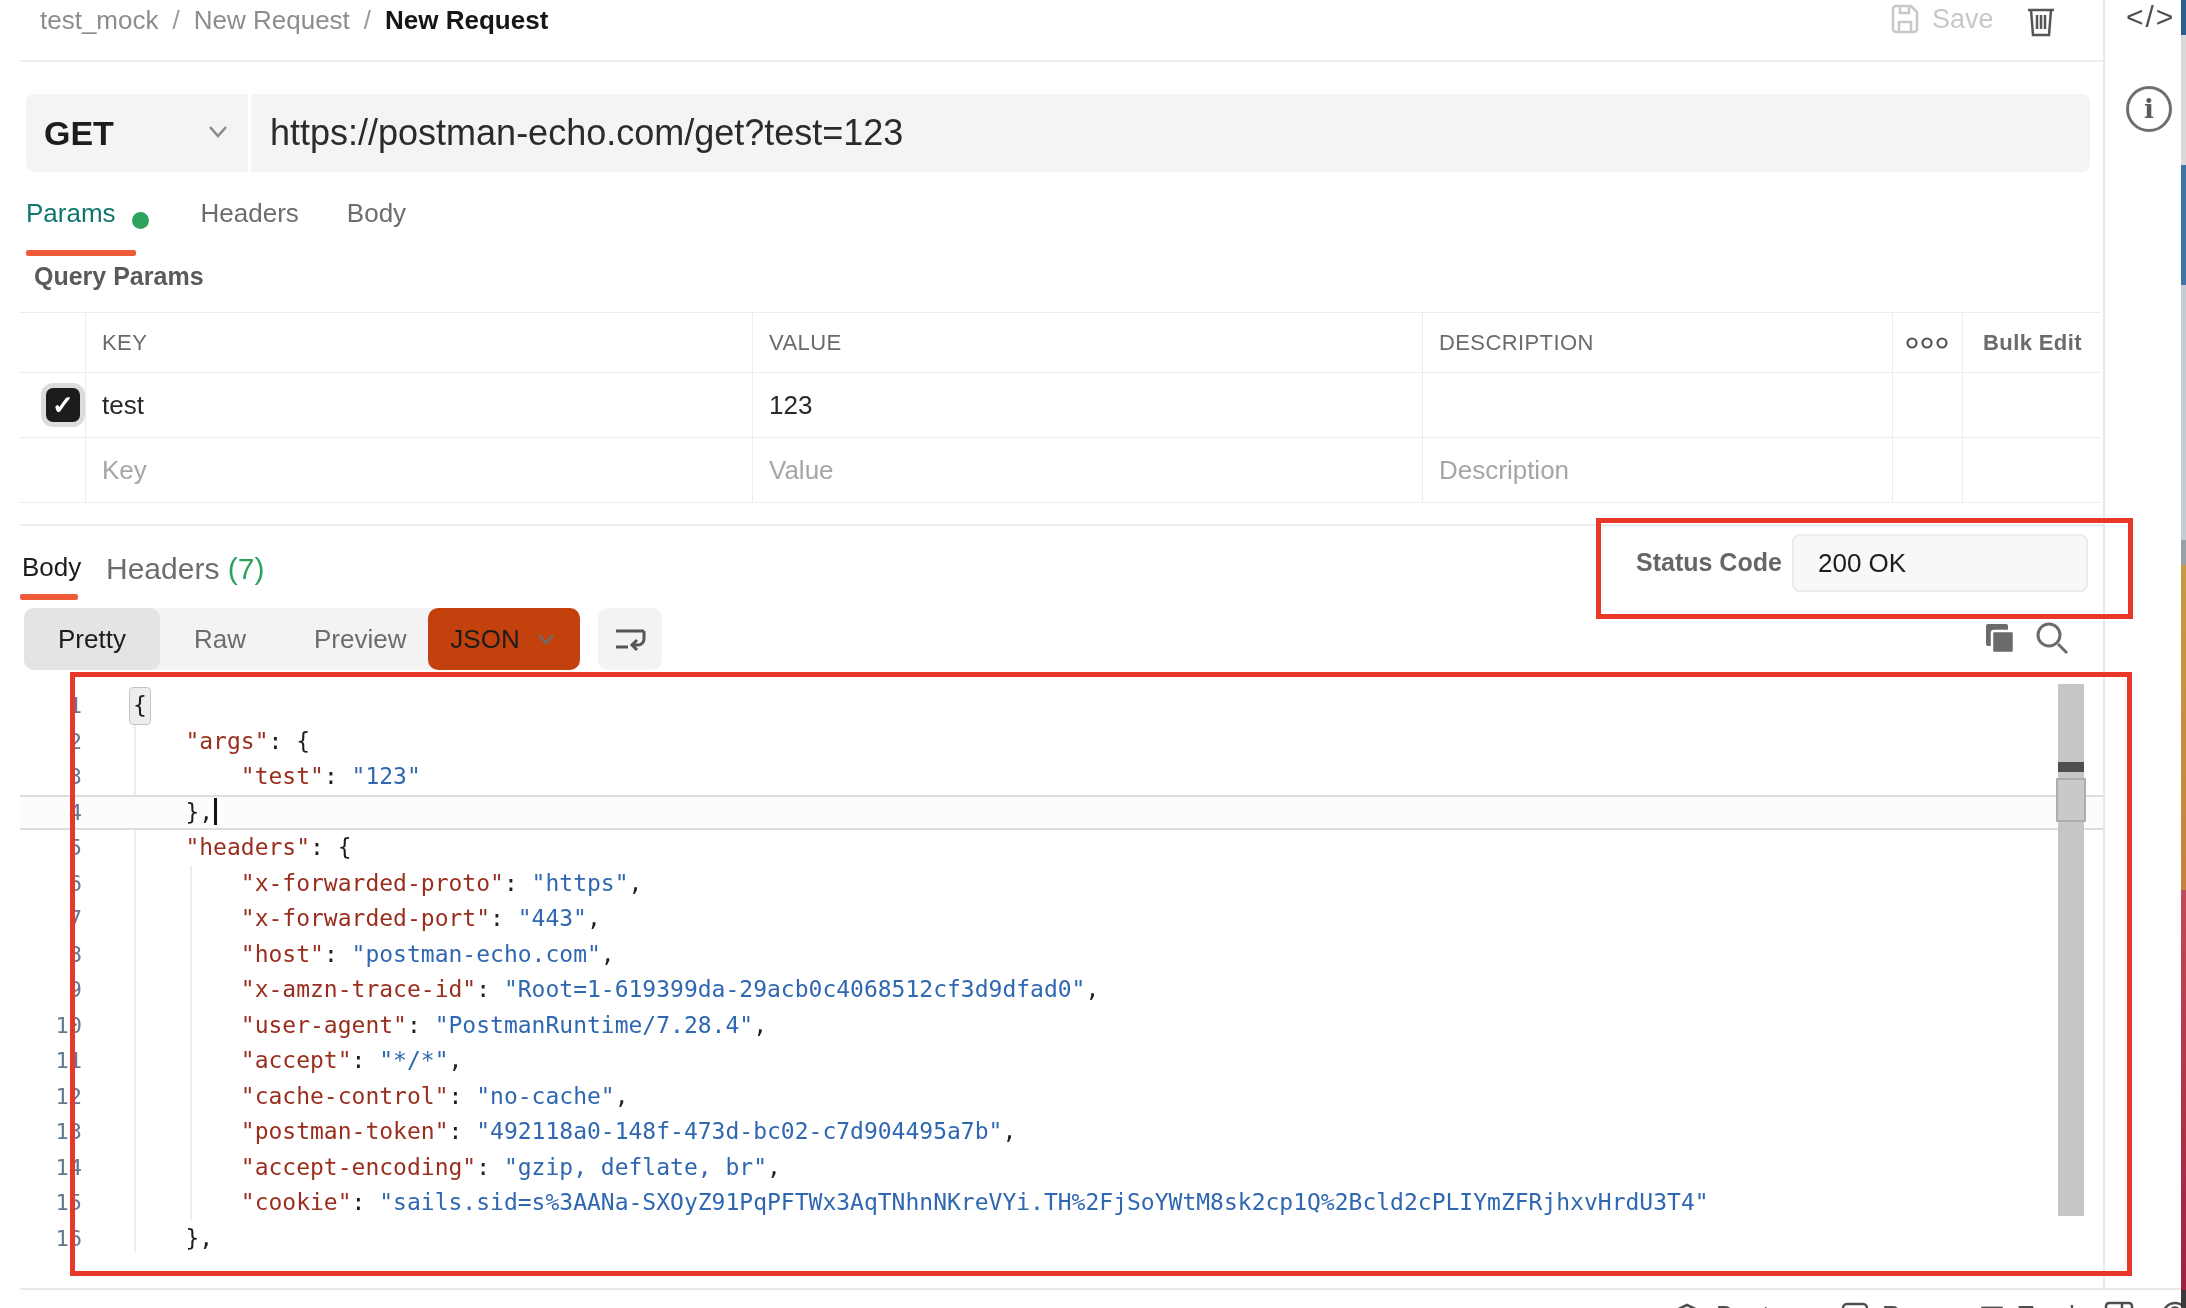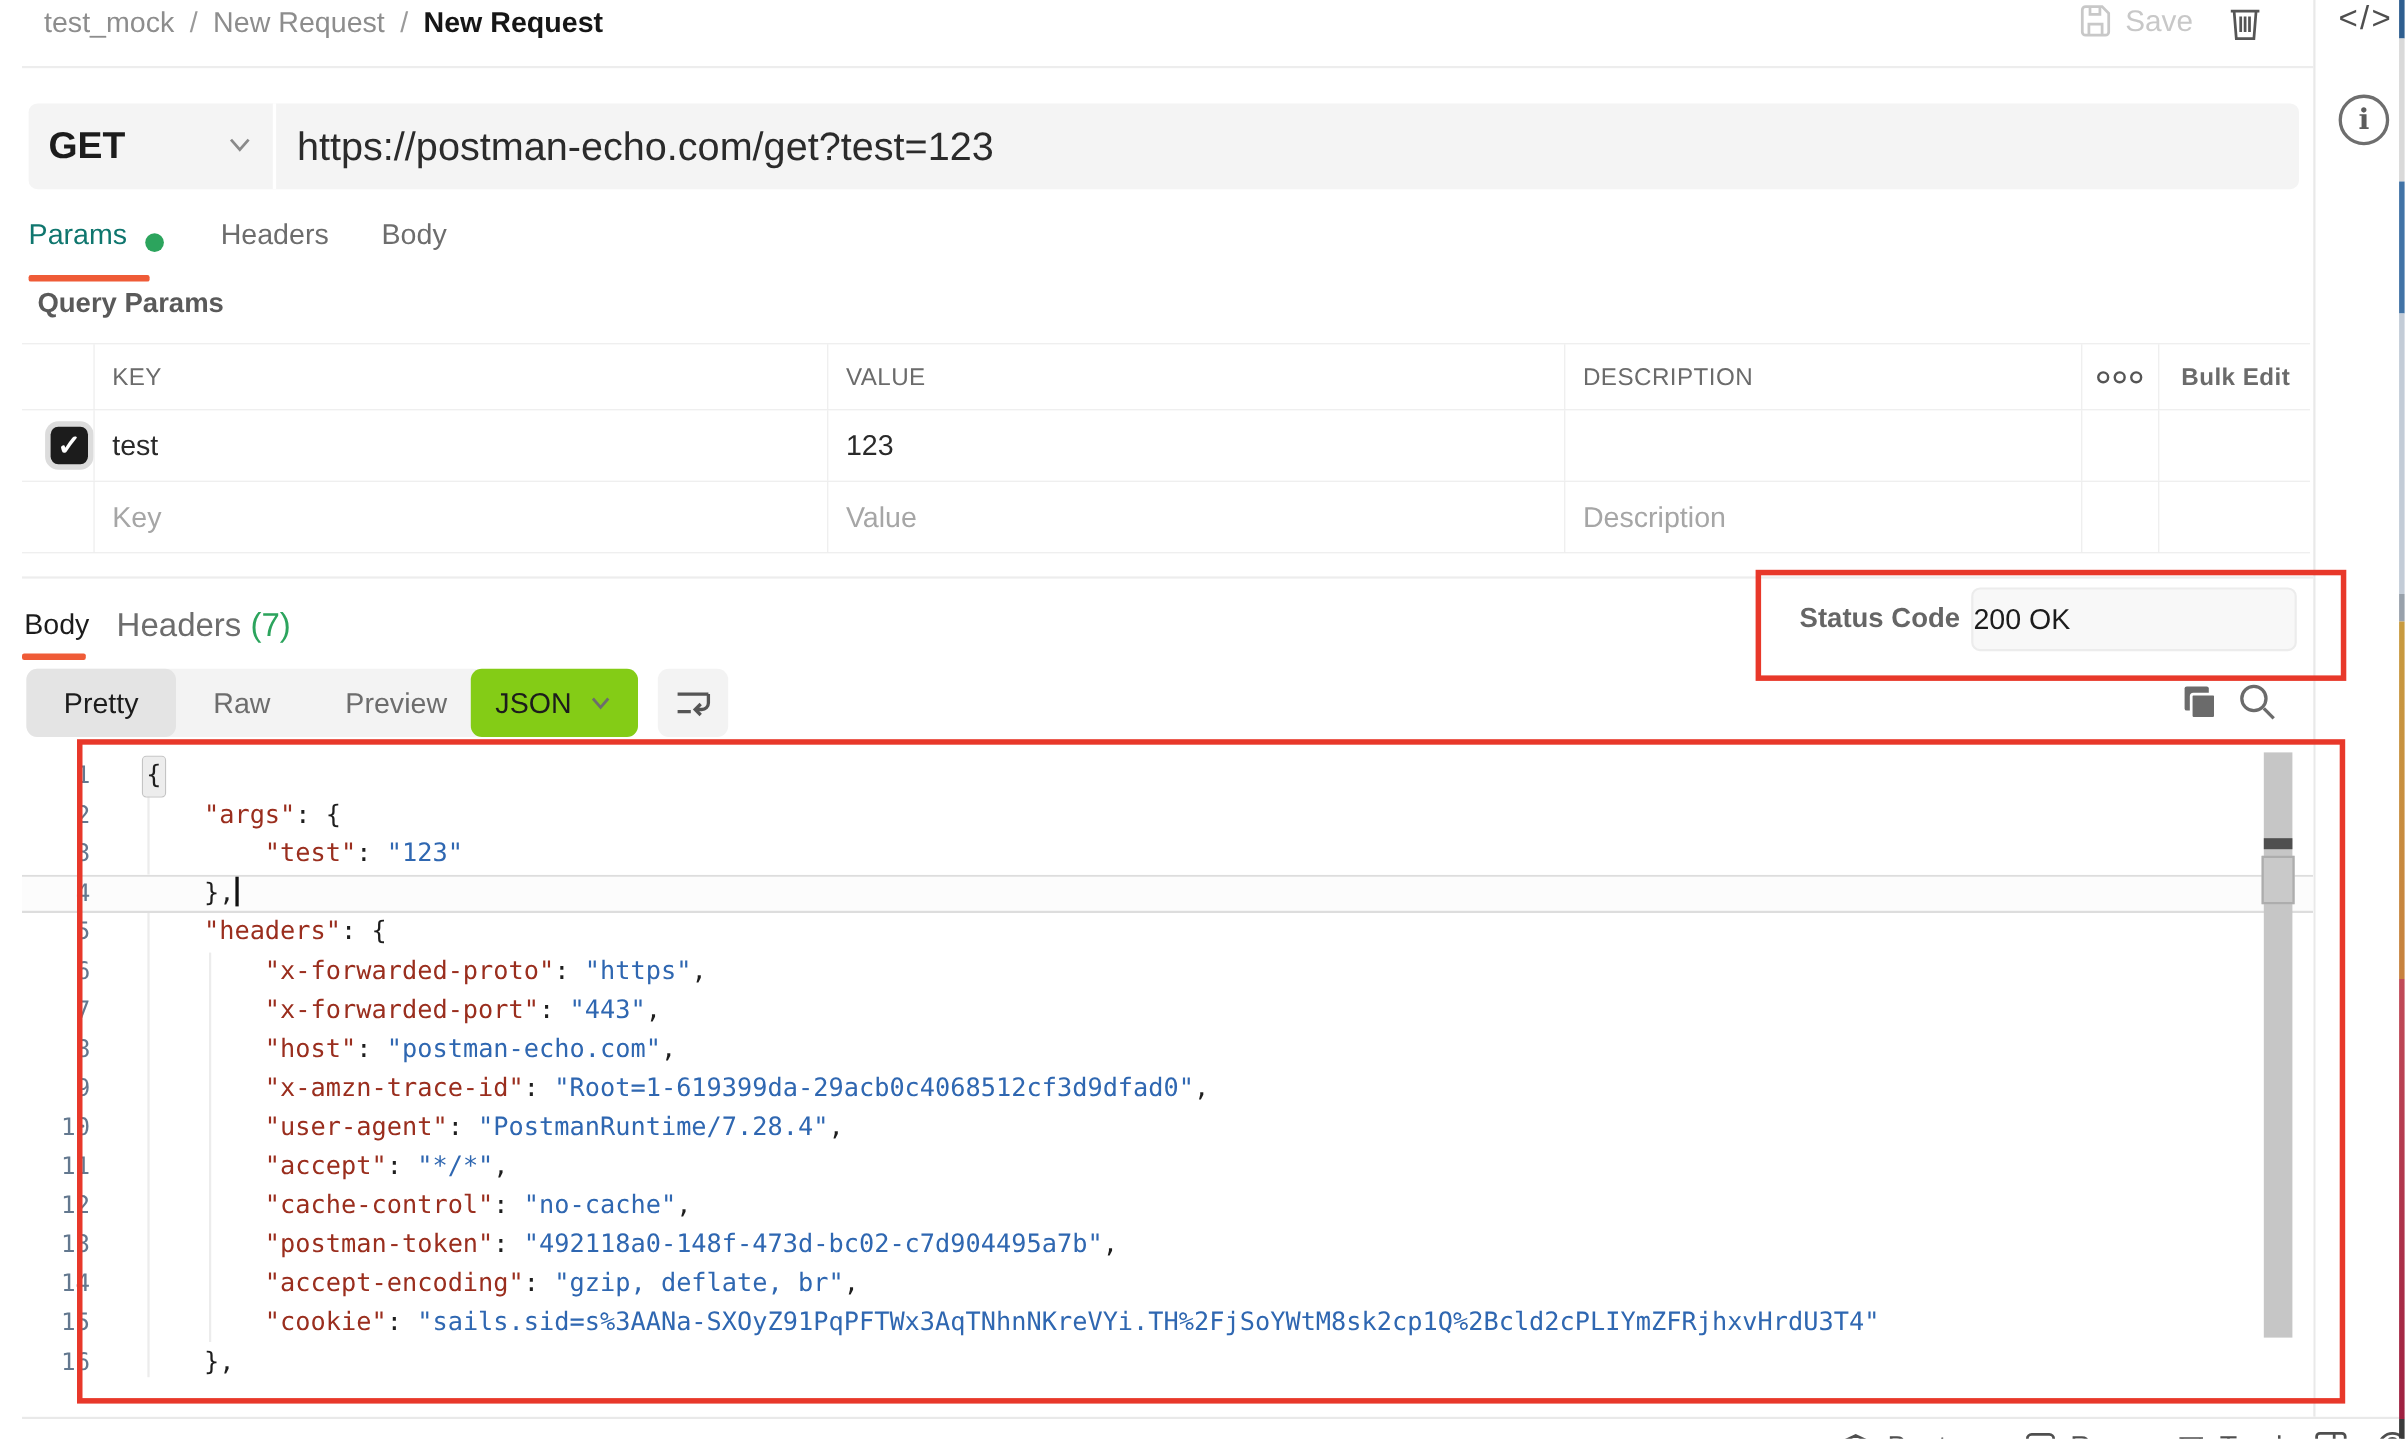--- a/index.html
+++ b/index.html
@@ -53,27 +53,27 @@
               box-shadow:0 0 0 5px #dcdcdc; cursor:pointer; }
   .mid-divider { left:0; top:524px; width:2083px; height:2px; background:#ededed; }
 
   
   .resp-tab-body { left:2px; top:552px; font-size:26px; color:#1c1c1c; cursor:pointer; }
   .resp-underline { left:0px; top:594px; width:58px; height:6px; background:#ef5b37; border-radius:2px; }
   .resp-tab-headers { left:86px; top:552px; font-size:30px; color:#6d6d6d; cursor:pointer; }
   .resp-count { color:#2ca45d; }
   .status-label { left:1616px; top:548px; font-size:25px; font-weight:700; color:#666666; }
   .status-input { left:1772px; top:534px; width:296px; height:58px; background:#f8f8f8; border:2px solid #ececec;
-                  border-radius:8px; font-size:26px; color:#1c1c1c; line-height:54px; cursor:text; }
+                  border-radius:8px; font-size:26px; color:#1c1c1c; line-height:54px; padding-left:24px; cursor:text; }
 
   
   .seg { left:4px; top:608px; height:62px; background:#f3f3f3; border-radius:10px; display:flex; align-items:center; font-size:26px; }
   .seg-item { padding:0 34px; height:62px; line-height:62px; color:#6d6d6d; cursor:pointer; border-radius:10px; }
   .seg-item.active { background:#e4e4e4; color:#1c1c1c; }
-  .lang-select { left:408px; top:608px; width:152px; height:62px; background:#84cc16; border-radius:10px; display:flex;
+  .lang-select { left:408px; top:608px; width:152px; height:62px; background:#c2410c; border-radius:10px; display:flex;
                  align-items:center; justify-content:center; gap:14px; font-size:26px; color:#1c1c1c; cursor:pointer; }
   .wrap-btn { left:578px; top:608px; width:64px; height:62px; background:#f3f3f3; border-radius:10px;
               display:flex; align-items:center; justify-content:center; cursor:pointer; }
   .copy-btn { left:1960px; top:620px; cursor:pointer; }
   .search-btn { left:2012px; top:618px; cursor:pointer; }
 
   
   .code-area { left:0; top:676px; width:2083px; height:600px; background:#ffffff; padding-top:12px; overflow:hidden; }
   .indent-guide { position:absolute; width:2px; background:#ececec; }
   .g1 { left:114px; top:48px; height:528px; }

